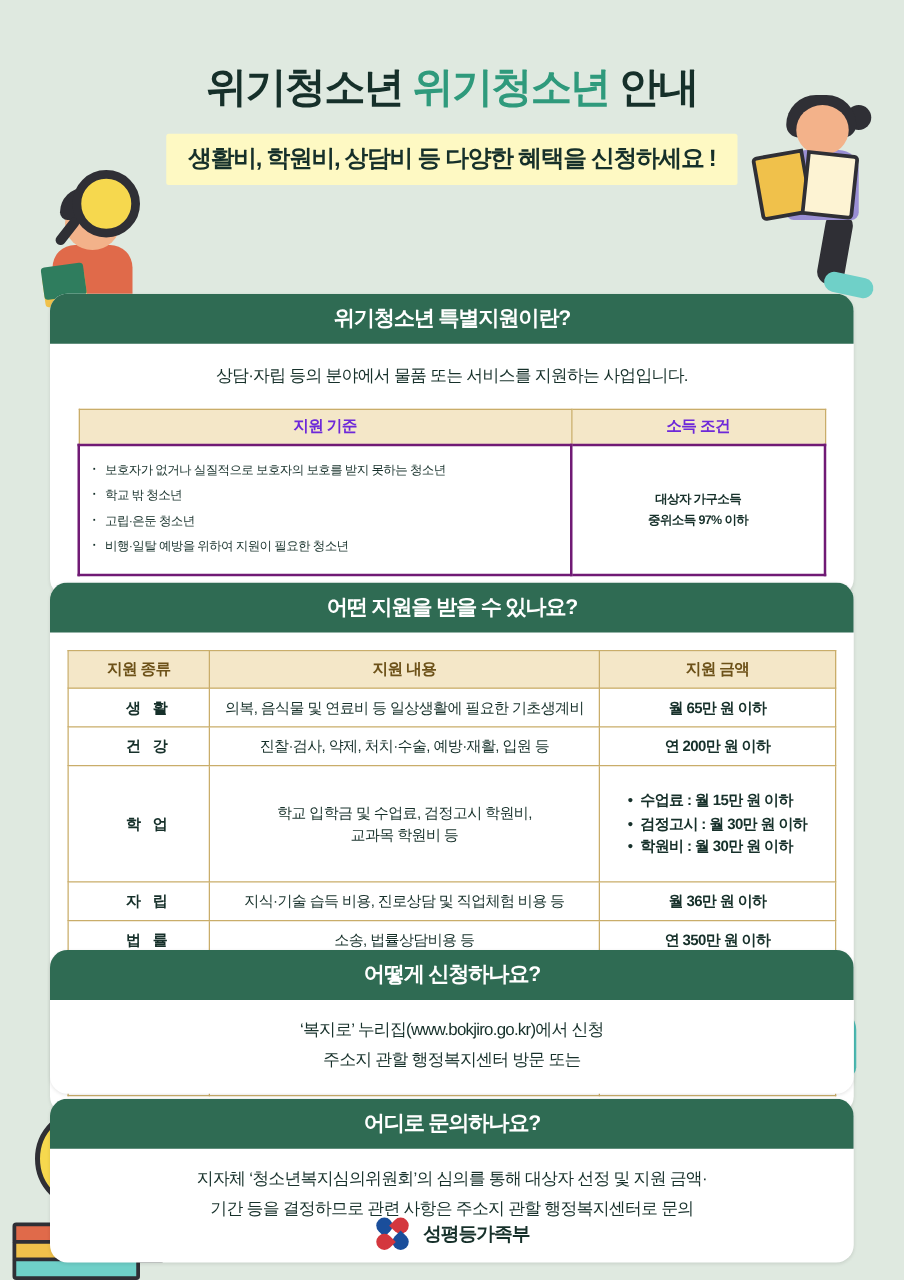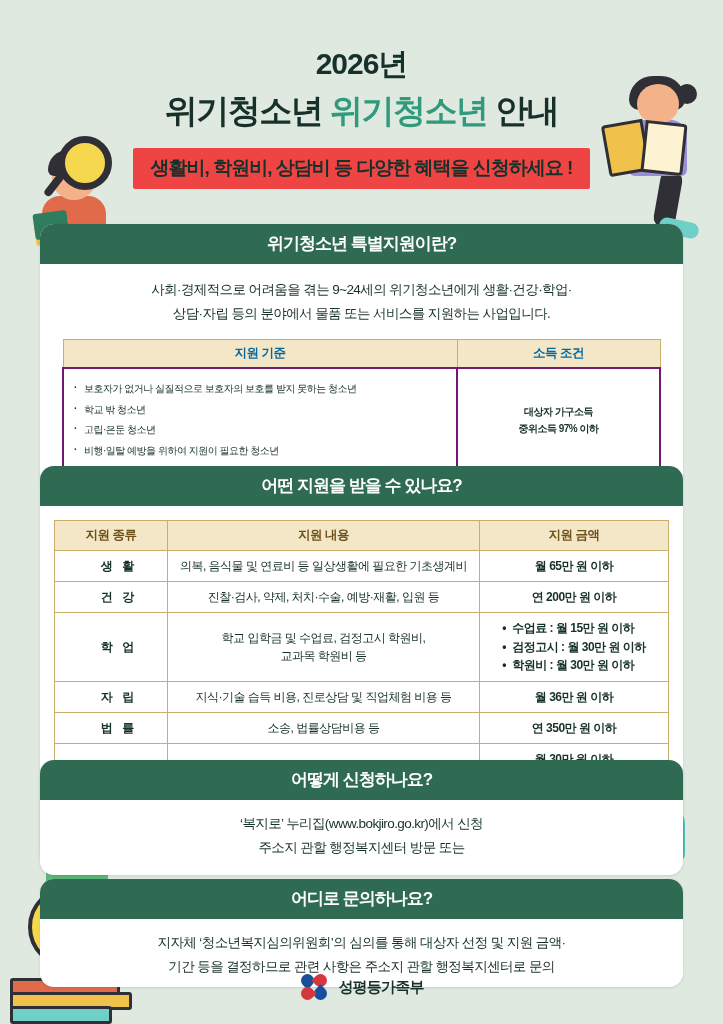--- a/index.html
+++ b/index.html
@@ -55,21 +55,21 @@
   .books-bl i:nth-child(2){top:14px;width:116px;background:#f0c14b;}
   .books-bl i:nth-child(3){top:28px;width:96px;background:#6fd0c8;}
 
   
   .header{position:relative;padding-top:44px;text-align:center;}
   .h-year{font-size:30px;font-weight:bold;color:#16302a;letter-spacing:-1px;}
   .h-main{margin-top:4px;font-size:33px;font-weight:bold;color:#16302a;letter-spacing:-1.5px;}
   .h-main .hl{color:#2f9a7c;}
   .h-sub-wrap{margin-top:14px;display:flex;justify-content:center;}
   .h-sub{
-    background:#ef4444;
+    background:#fef9c3;
     padding:7px 18px 8px;
     font-size:19px;font-weight:bold;color:#16302a;letter-spacing:-1px;
     border-radius:2px;
   }
 
   
   .card{
     position:absolute;left:40px;width:643px;
     background:#fff;border-radius:14px;
     box-shadow:0 1px 3px rgba(0,0,0,.10);
@@ -81,45 +81,45 @@
     padding:8px 0 9px;
   }
   .card-body{padding:14px 22px 16px;}
   .lead{text-align:center;font-size:13.5px;line-height:1.75;letter-spacing:-.6px;color:#16302a;}
 
   
   table{border-collapse:collapse;width:100%;}
   .t1{margin-top:14px;border:1px solid #c9ad6a;}
   .t1 th{
     background:#f4e7c8;border:1px solid #c9ad6a;
-    font-size:12.5px;font-weight:bold;color:#0369a1;padding:5px 0;letter-spacing:-.5px;
+    font-size:12.5px;font-weight:bold;color:#6d28d9;padding:5px 0;letter-spacing:-.5px;
   }
   .t1 td{border:2px solid #701a75;font-size:10px;padding:10px 10px;vertical-align:middle;letter-spacing:-.5px;}
   .t1 ul{margin:0;padding:0;list-style:none;}
   .t1 li{padding:3px 0 3px 10px;position:relative;line-height:1.45;}
   .t1 li:before{content:"·";position:absolute;left:0;top:2px;font-weight:bold;}
   .t1 .income{text-align:center;line-height:1.7;font-weight:bold;}
 
   
   .t2{border:1px solid #c9ad6a;margin-top:4px;}
   .t2 th{
     background:#f4e7c8;border:1px solid #c9ad6a;
     font-size:12.5px;font-weight:bold;color:#6c5118;padding:6px 0;letter-spacing:-.5px;
   }
   .t2 td{border:1px solid #c9ad6a;font-size:12px;padding:6px 6px;letter-spacing:-.5px;line-height:1.5;}
   .t2 td.kind{width:84px;text-align:center;font-weight:bold;letter-spacing:3px;padding-left:22px;}
   .t2 td.desc{text-align:center;}
   .t2 td.amt{width:176px;text-align:center;font-weight:bold;}
-  .t2 td.amt ul{margin:0;padding:0;list-style:none;text-align:left;display:inline-block;}
+  .t2 td.amt ul{margin:12px;padding:0;list-style:none;text-align:left;display:inline-block;}
   .t2 td.amt li{padding-left:10px;position:relative;line-height:1.55;}
   .t2 td.amt li:before{content:"•";position:absolute;left:0;}
   .note{display:block;font-size:10px;font-weight:normal;color:#3d3d3d;margin-top:1px;}
 
   .apply-body{padding:12px 22px 14px;text-align:center;font-size:13.5px;line-height:1.8;letter-spacing:-.6px;}
-  .ask-body{padding:12px 26px 7px;text-align:center;font-size:13.5px;line-height:1.8;letter-spacing:-.6px;}
+  .ask-body{padding:12px 26px 30px;text-align:center;font-size:13.5px;line-height:1.8;letter-spacing:-.6px;}
 
   
   .footer{position:absolute;left:0;right:0;bottom:22px;display:flex;justify-content:center;align-items:center;gap:9px;}
   .emblem{width:30px;height:30px;position:relative;}
   .emblem .p1,.emblem .p2,.emblem .p3,.emblem .p4{position:absolute;width:13px;height:13px;border-radius:50% 50% 50% 0;}
   .emblem .p1{left:2px;top:2px;background:#1a4e9b;transform:rotate(-45deg);}
   .emblem .p2{right:2px;top:2px;background:#d4373e;transform:rotate(45deg);}
   .emblem .p3{right:2px;bottom:2px;background:#1a4e9b;transform:rotate(135deg);}
   .emblem .p4{left:2px;bottom:2px;background:#d4373e;transform:rotate(-135deg);}
   .ministry{font-size:15px;font-weight:bold;color:#16302a;letter-spacing:-.8px;}
@@ -164,32 +164,30 @@
         <div class="base"></div>
     </div>
     <div class="books-bl">
         <i></i>
         <i></i>
         <i></i>
       </div>
   </div>
 
   <div class="header">
-    <div class="h-year">2026년</div>
     <div class="h-main"><span>위기청소년 </span><span class="hl">위기청소년</span><span> 안내</span></div>
     <div class="h-sub-wrap">
       <div class="h-sub">생활비, 학원비, 상담비 등 다양한 혜택을 신청하세요 !</div>
     </div>
   </div>
 
-  <div class="card" style="top:224px;">
+  <div class="card" style="top:235px;">
     <div class="bar">위기청소년 특별지원이란?</div>
     <div class="card-body">
       <div class="lead">
-        <div>사회·경제적으로 어려움을 겪는 9~24세의 위기청소년에게 생활·건강·학업·</div>
         <div>상담·자립 등의 분야에서 물품 또는 서비스를 지원하는 사업입니다.</div>
       </div>
       <table class="t1">
         <tbody>
             <tr>
           <th style="width:66%">지원 기준</th>
           <th>소득 조건</th>
         </tr>
         <tr>
           <td>

